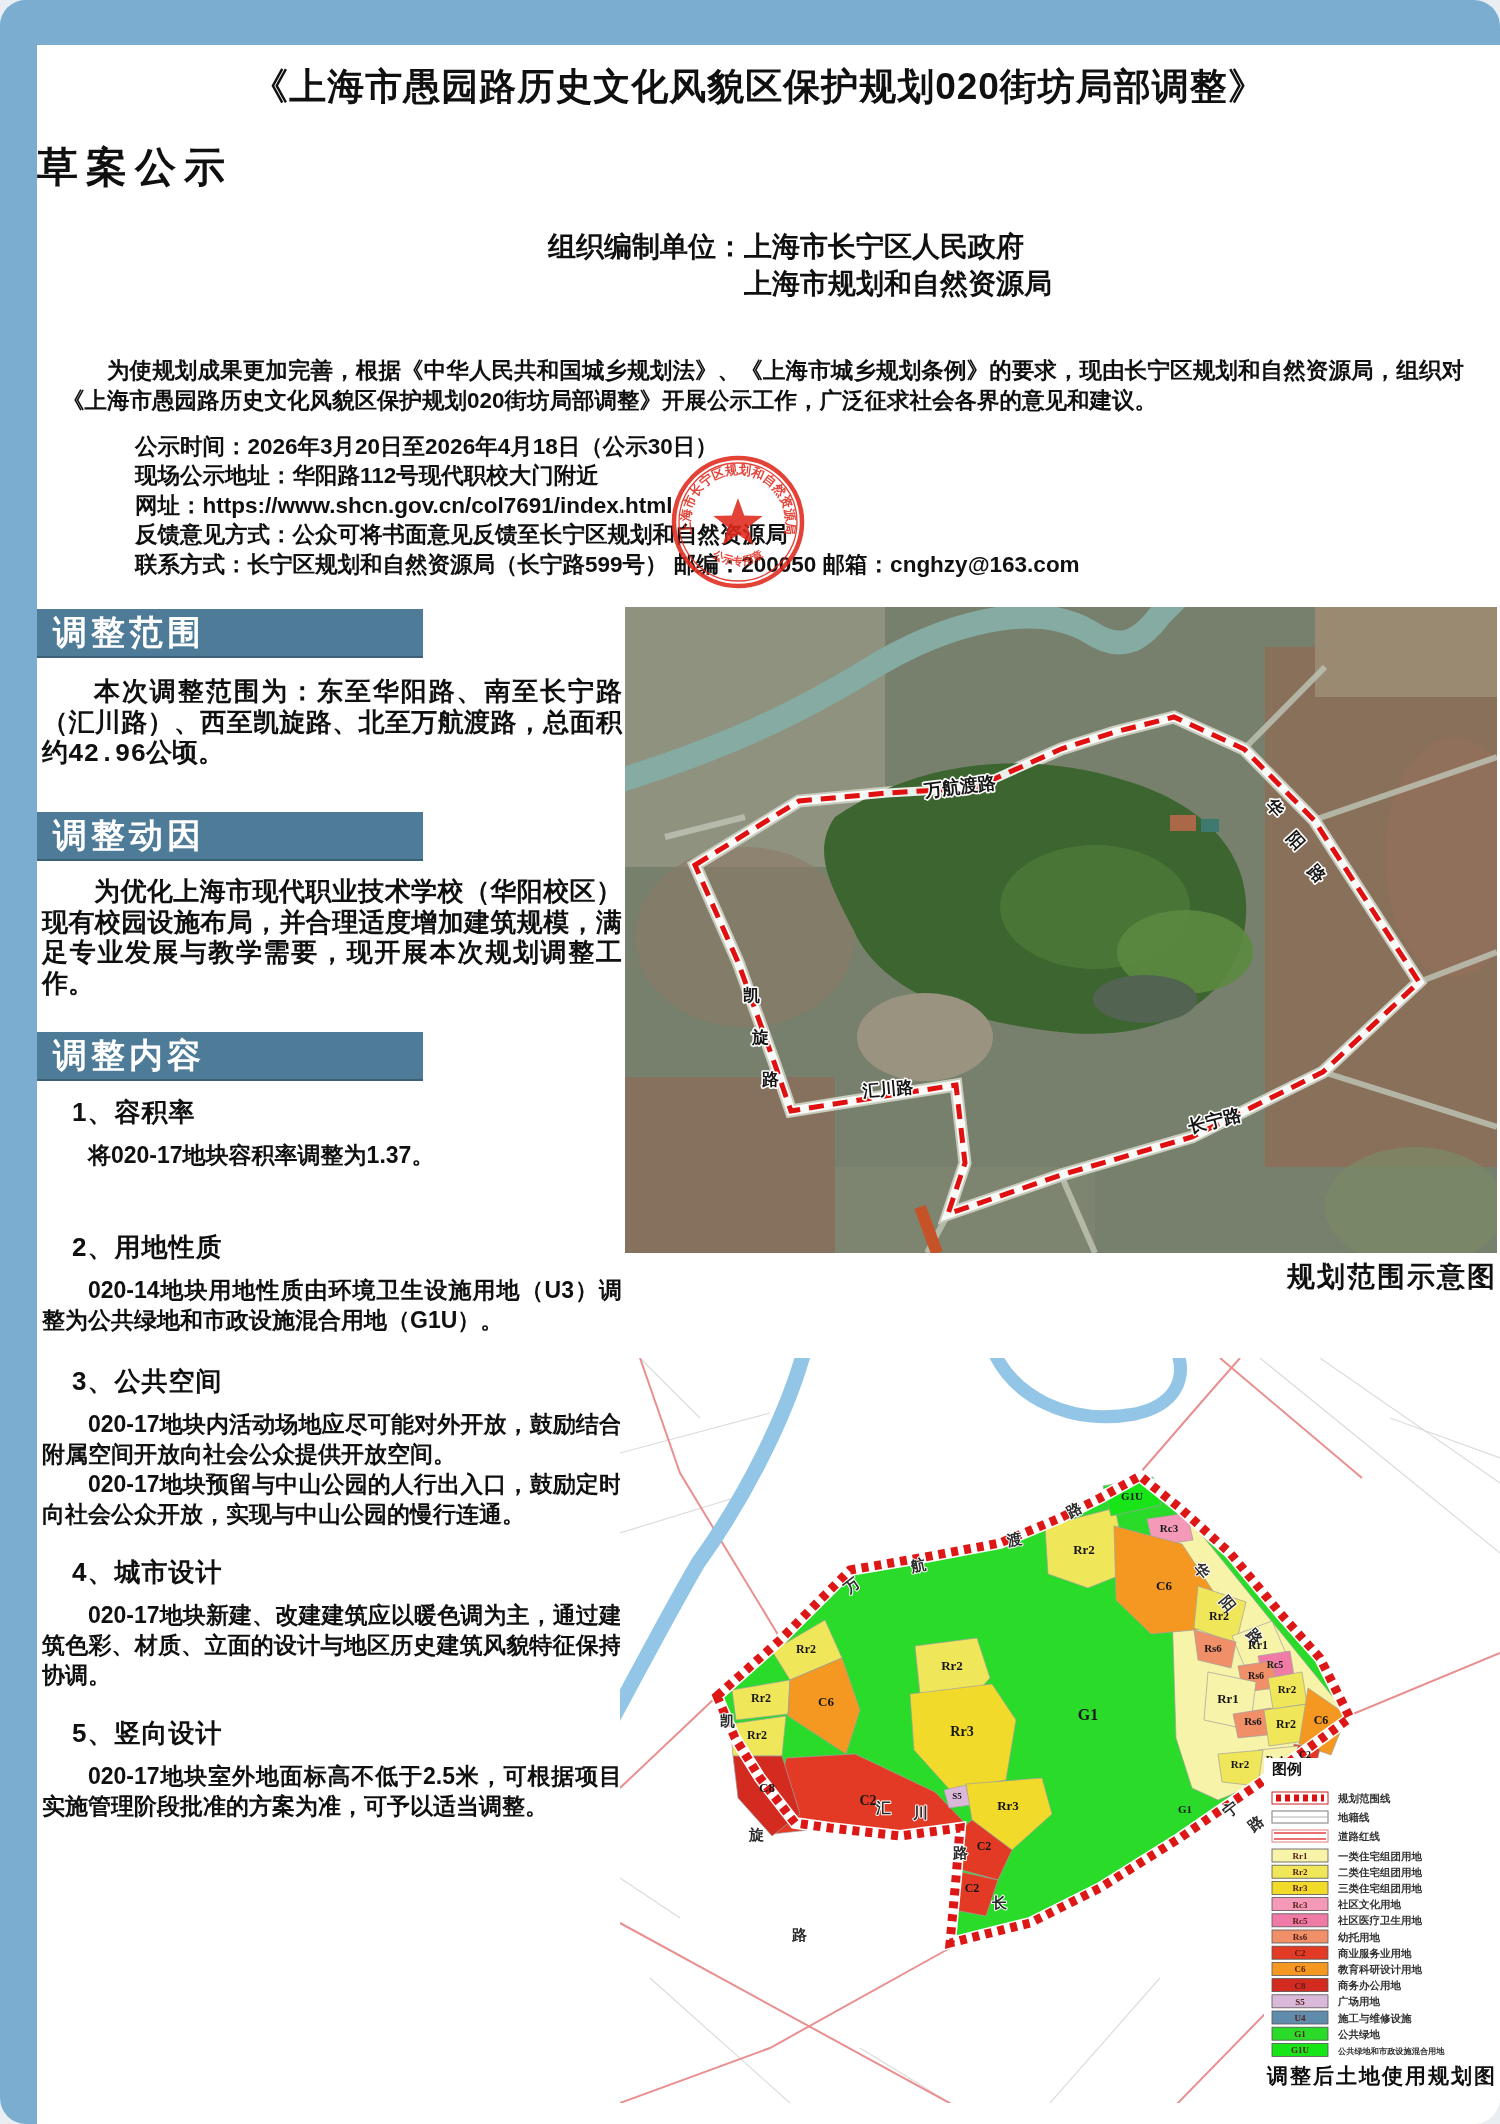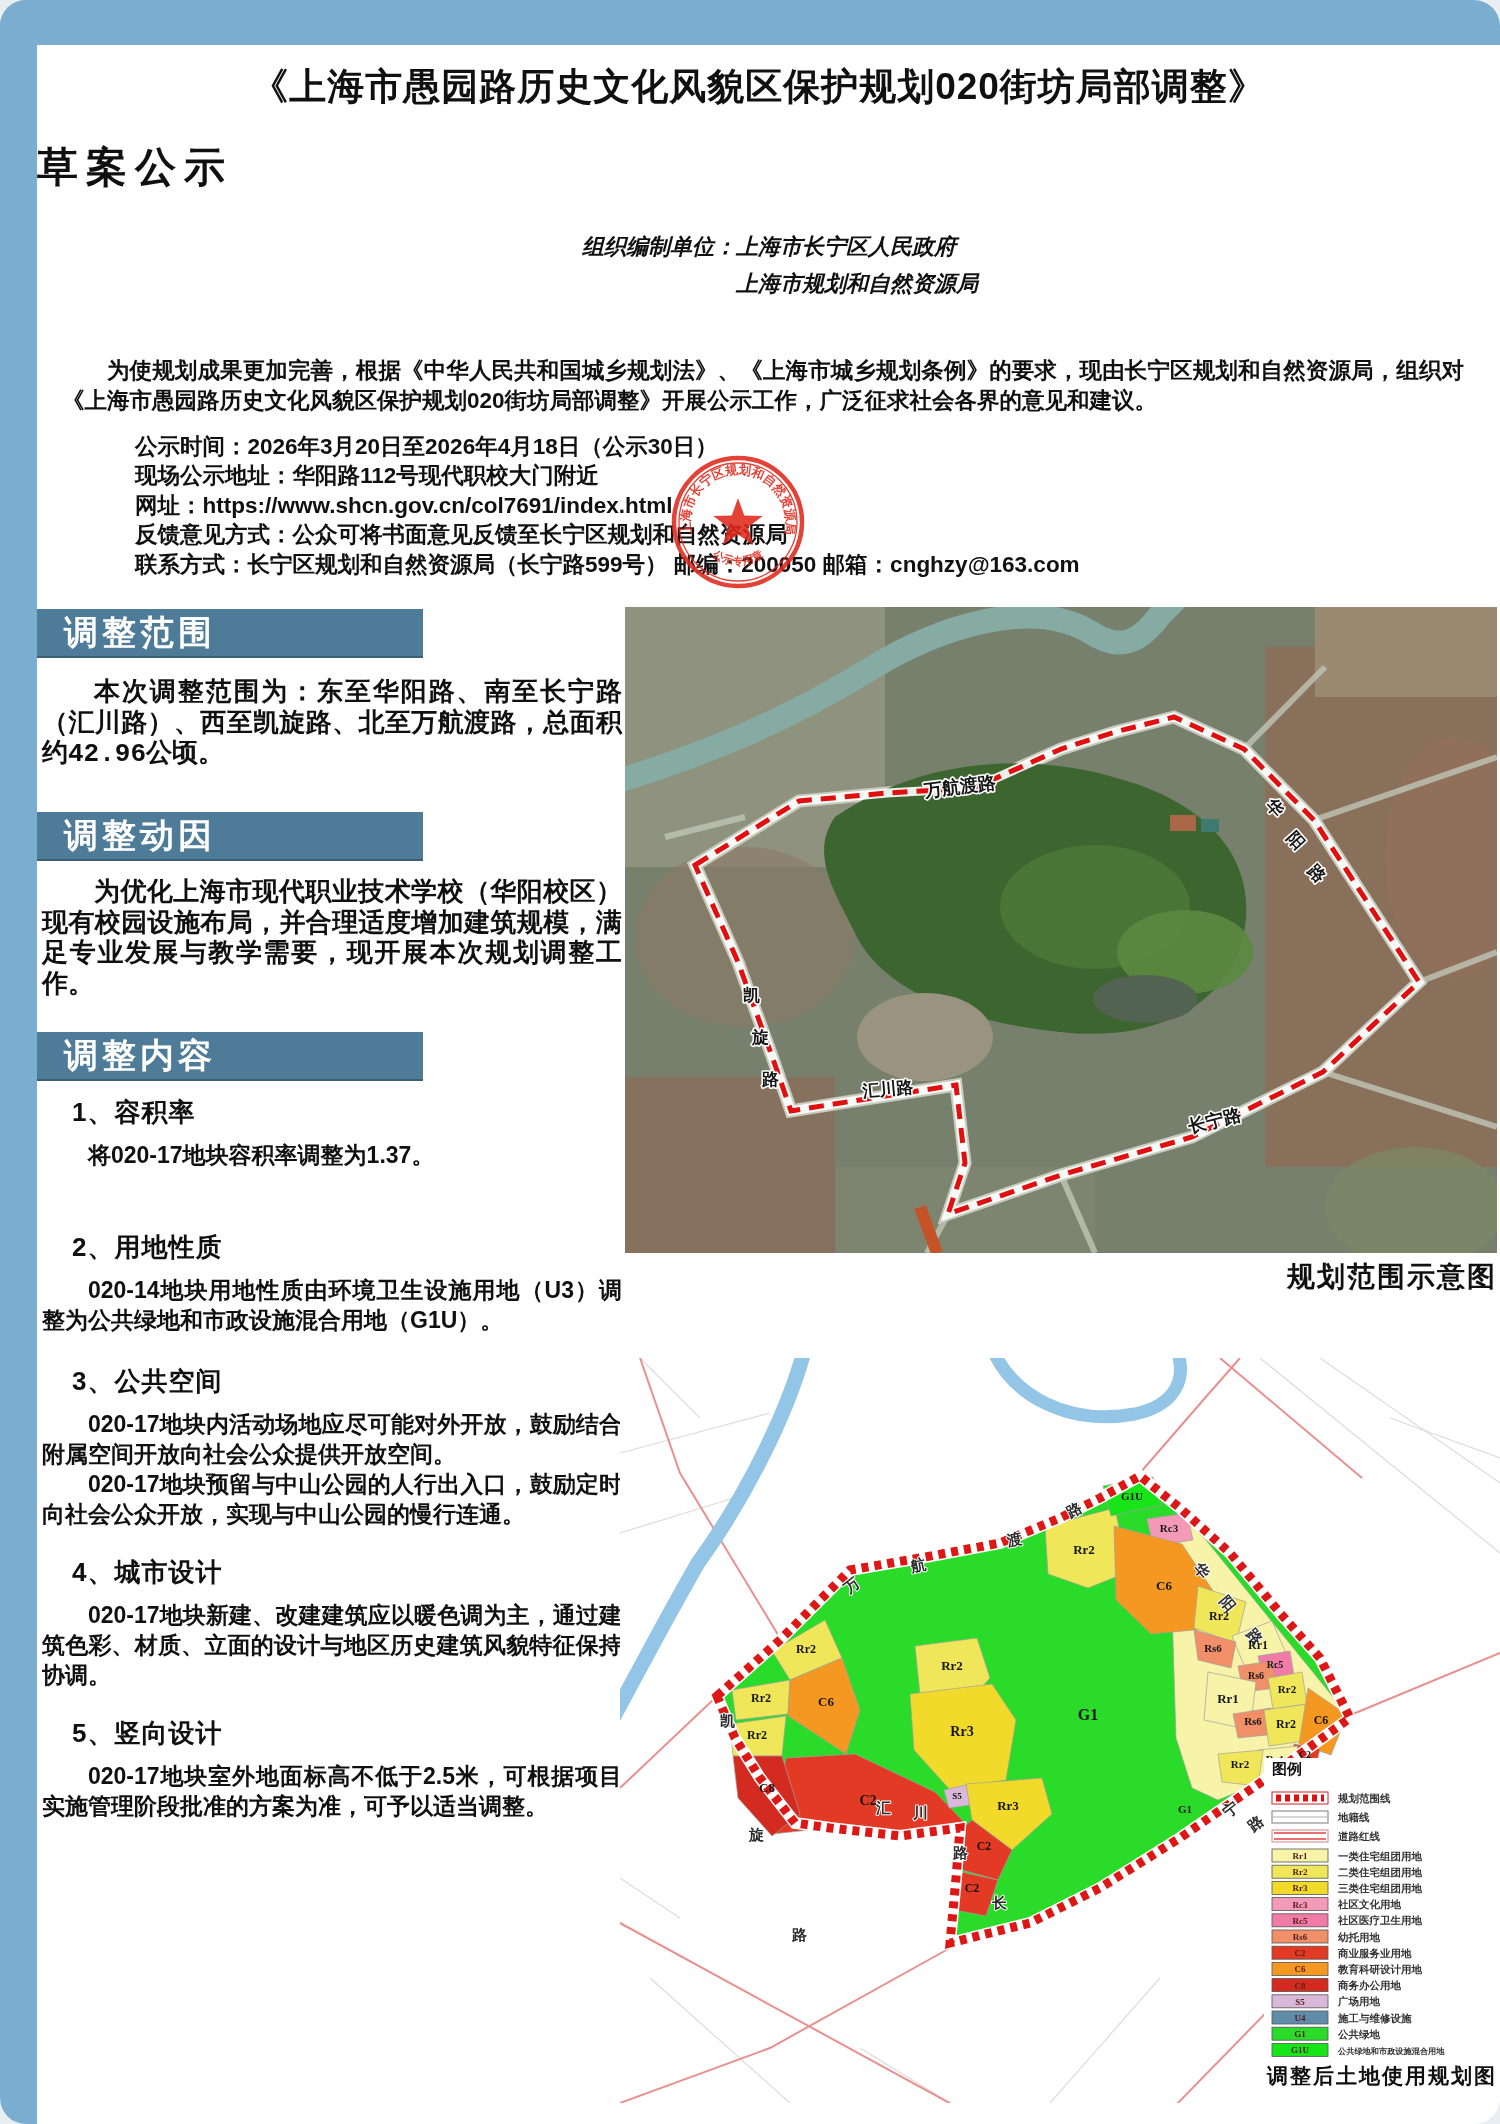--- a/index.html
+++ b/index.html
@@ -3,33 +3,33 @@
 <meta charset="utf-8">
 <style>
   html,body{margin:0;padding:0;background:#e8eef2;}
   .page{position:relative;width:1500px;height:2124px;background:#ffffff;overflow:hidden;
         font-family:"Liberation Sans",sans-serif;font-weight:700;color:#101010;border-radius:26px;}
   .frame-top{position:absolute;left:0;top:0;width:1500px;height:45px;background:#7badd1;}
   .frame-left{position:absolute;left:0;top:0;width:37px;height:2124px;background:#7badd1;}
 
   .title{position:absolute;left:37px;top:62px;width:1443px;text-align:center;font-size:37px;letter-spacing:1px;}
   .subtitle{position:absolute;left:37px;top:140px;width:1443px;text-align:left;font-size:41px;letter-spacing:8px;}
-  .org{position:absolute;left:582px;top:228px;font-size:22px;line-height:37px;display:flex;font-style:italic;}
+  .org{position:absolute;left:548px;top:228px;font-size:28px;line-height:37px;display:flex;}
   .org-label{white-space:nowrap;}
   .org-lines div{white-space:nowrap;}
 
   .intro{position:absolute;left:62px;top:356px;width:1402px;font-size:22.5px;line-height:30px;text-indent:2em;text-align:justify;}
   .details{position:absolute;left:123px;top:432px;font-size:22.5px;margin-left:12px;}
   .detail-line{white-space:nowrap;height:29.4px;line-height:29.4px;}
 
   .stamp{position:absolute;left:668px;top:452px;width:140px;height:140px;opacity:.88;z-index:5;}
   .stamp text{font-weight:700;}
 
   .bar{position:absolute;left:37px;width:386px;height:47px;background:#4e7b97;color:#ffffff;
-       font-size:34px;line-height:47px;padding-left:27px;box-sizing:border-box;letter-spacing:4px;
+       font-size:34px;line-height:47px;padding-left:16px;box-sizing:border-box;letter-spacing:4px;
        box-shadow:0 2px 0 #3c6076;}
   .bar1{top:609px}.bar2{top:812px}.bar3{top:1032px}
   .sec-body{position:absolute;left:42px;width:580px;font-size:26px;line-height:30.5px;text-indent:2em;text-align:justify;font-family:Liberation Mono, monospace;}
   .body1{top:678px}.body2{top:878px}
 
   .content-item{position:absolute;left:42px;width:580px;}
   .item-0{top:1095px}.item-1{top:1230px}.item-2{top:1364px}.item-3{top:1555px}.item-4{top:1716px}
   .item-title{font-size:26px;padding-left:30px;margin-bottom:10px;letter-spacing:1px;}
   .item-para{font-size:23px;line-height:30px;text-indent:2em;text-align:justify;}
 

